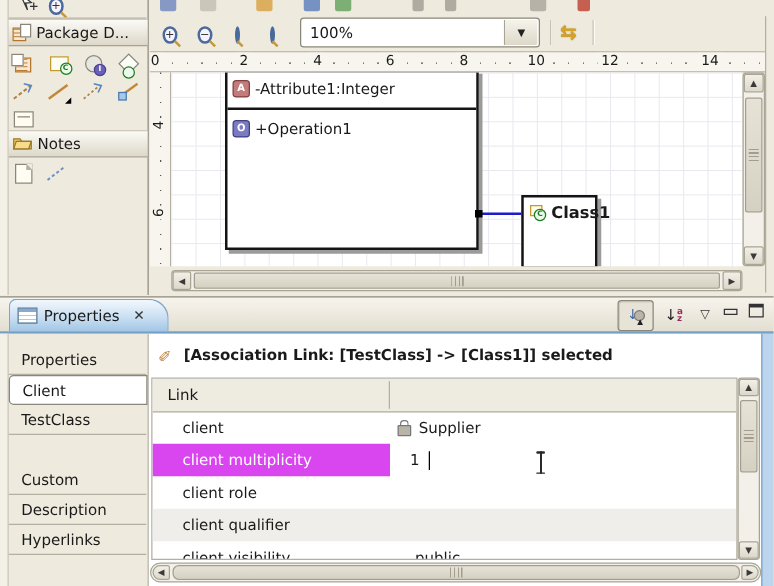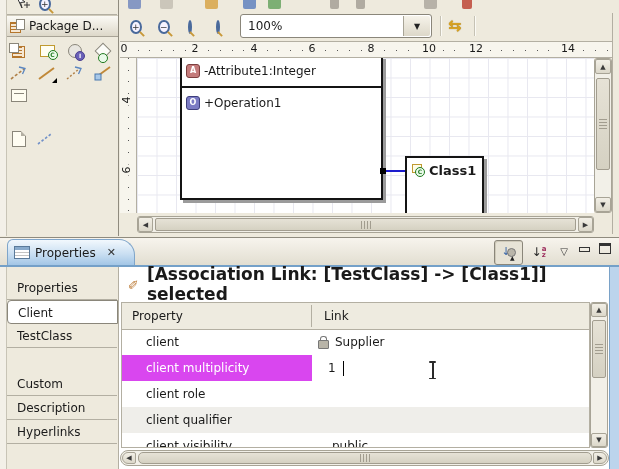--- a/index.html
+++ b/index.html
@@ -92,21 +92,21 @@
   .catsicon .ball{position:absolute;right:0;top:2px;width:7px;height:7px;border-radius:50%;background:#b9b5a9;border:1px solid #777;}
   .catsicon .ar{position:absolute;left:0;top:-1px;font-size:11px;color:#3a66a8;}
   .catsicon .tri{position:absolute;right:1px;bottom:-1px;font-size:6px;color:#222;}
   .tabstrip{position:absolute;left:0;top:267px;width:118px;height:202px;background:#eeeadd;}
   .vtab{position:absolute;left:7px;width:110px;height:24px;line-height:24px;padding-left:10px;box-sizing:border-box;border-bottom:1px solid #b3afa2;font-size:12px;}
   .vtab.sel{background:#fff;border:1px solid #8a867a;border-radius:4px 0 0 4px;width:111px;z-index:2;}
   .content{position:absolute;left:118px;top:267px;width:491px;height:202px;background:#fff;border-left:1px solid #b3afa2;box-sizing:border-box;}
   .bluestrip{position:absolute;left:609px;top:267px;width:10px;height:202px;background:#bcd4ec;border-left:1px solid #7aa2c8;box-sizing:border-box;}
   .phead{position:absolute;left:128px;top:274px;height:20px;display:flex;align-items:center;gap:8px;}
   .pencil{color:#bd7e3c;font-size:13px;transform:rotate(-90deg);}
-  .phead b{font-size:17px;}
+  .phead b{font-size:12px;}
   .ptable{position:absolute;left:121px;top:302px;width:469px;height:146px;overflow:hidden;border:1px solid #b3afa2;box-sizing:border-box;background:#fff;}
   .trow{position:absolute;left:0;width:467px;height:26px;display:flex;align-items:center;}
   .thead{background:#eeebe0;border-bottom:1px solid #b3afa2;font-size:12px;}
   .thead .cdiv{position:absolute;left:189px;top:2px;bottom:2px;width:1px;background:#b3afa2;}
   .cprop{width:190px;padding-left:10px;box-sizing:border-box;flex:0 0 auto;}
   .crprop{width:190px;height:100%;display:flex;align-items:center;padding-left:24px;box-sizing:border-box;flex:0 0 auto;}
   .cval{flex:1;height:100%;display:flex;align-items:center;padding-left:20px;box-sizing:border-box;gap:6px;}
   .rowsel .crprop{background:#d946ef;color:#fff;}
   .rowalt{background:#efeeea;}
   .lockico{width:9px;height:7px;background:#b8b4a8;border:1px solid #777;border-radius:1px;position:relative;margin-top:4px;flex:0 0 auto;}
@@ -186,20 +186,29 @@
     <div class="ptool" style="left:92px;top:63px">
       <svg width="20" height="17">
           <line x1="6" y1="10" x2="17" y2="2" stroke="#c08838" stroke-width="1.8"></line>
           <rect x="2" y="9" width="6" height="6" fill="#a8c8e8" stroke="#4878b0"></rect>
         </svg>
     </div>
     <div class="ptool" style="left:8px;top:85px">
       <span class="notetool"></span>
     </div>
 
+    <div class="drawer" style="top:104px">
+      <span>
+        <svg width="16" height="12">
+            <path d="M1 3 h5 l1.5 2 H15 V11 H1 Z" fill="#f0c860" stroke="#9a7a28"></path>
+            <path d="M3 5 h12 l-2 6 H1 Z" fill="#f8dc8c" stroke="#9a7a28"></path>
+          </svg>
+      </span>
+      <span>Notes</span>
+    </div>
     <div class="ptool" style="left:8px;top:129px">
       <span class="notepage"></span>
     </div>
     <div class="ptool" style="left:34px;top:129px">
       <svg width="20" height="17">
           <line x1="3" y1="13" x2="16" y2="3" stroke="#7090c8" stroke-width="1.6" stroke-dasharray="2.5 2"></line>
         </svg>
     </div>
   </div>
 
@@ -232,21 +241,21 @@
     <span class="abs" style="left:362px;top:7px"><span class="eye"></span></span>
   </div>
 
   <div class="hruler">
     <span class="hr-num" style="left:4px">0</span>
     <span class="hr-num" style="left:75px">2</span>
     <span class="hr-num" style="left:134px">4</span>
     <span class="hr-num" style="left:192px">6</span>
     <span class="hr-num" style="left:251px">8</span>
     <span class="hr-num" style="left:309px">10</span>
-    <span class="hr-num" style="left:356px">12</span>
+    <span class="hr-num" style="left:368px">12</span>
     <span class="hr-num" style="left:448px">14</span>
   </div>
   <div class="vruler">
     <span class="vr-num" style="top:42px">4</span>
     <span class="vr-num" style="top:112px">6</span>
   </div>
 
   <div class="canvas">
     <div class="umlbox" style="left:43px;top:-2px;width:203px;height:144px">
       <div class="memrow" style="top:6px">
@@ -257,21 +266,21 @@
       <div class="memrow" style="top:38px">
         <span class="memicon oicon">O</span>
         <span>+Operation1</span>
       </div>
     </div>
 
     <div class="assoc" style="left:246px;top:112px;width:38px;height:2px"></div>
     <div class="handle" style="left:243px;top:110px"></div>
     <div class="handle" style="left:280px;top:110px"></div>
 
-    <div class="umlbox" style="left:268px;top:98px;width:79px;height:59px">
+    <div class="umlbox" style="left:280px;top:98px;width:61px;height:59px">
       <div class="memrow" style="top:5px;left:5px;font-weight:bold;font-size:13px">
         <span class="classicon">
             <span class="sq"></span>
             <span class="gc">C</span>
           </span>
         <span>Class1</span>
       </div>
     </div>
   </div>
 
@@ -343,21 +352,20 @@
   <div class="content"></div>
   <div class="bluestrip"></div>
 
   <div class="phead">
     <span class="pencil">✎</span>
     <b>[Association Link: [TestClass] -&gt; [Class1]] selected</b>
   </div>
 
   <div class="ptable">
     <div class="trow thead" style="top:0">
-      <div class="cprop">Property</div>
       <div class="cval" style="padding-left:12px">Link</div>
       <div class="cdiv"></div>
     </div>
     <div class="trow" style="top:26px">
       <div class="crprop">client</div>
       <div class="cval" style="padding-left:6px">
         <span class="lockico"></span>
         <span>Supplier</span>
       </div>
     </div>

